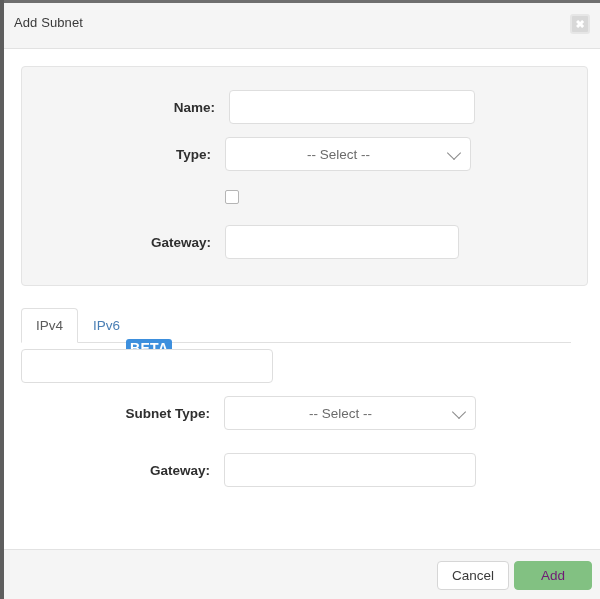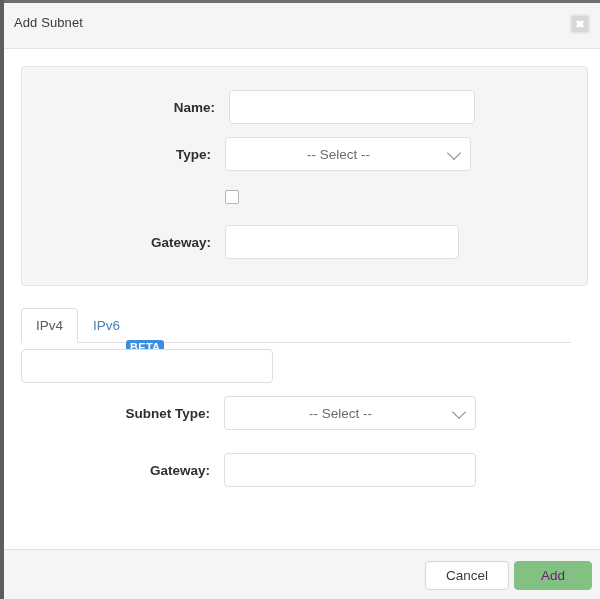--- a/index.html
+++ b/index.html
@@ -228,21 +228,21 @@
     height: 35px;
   }
   .tab.inactive {
     color: #4a7fb5;
   }
   .beta-badge {
     display: inline-block;
     margin-left: 6px;
     background: #3d8fdd;
     color: #ffffff;
-    font-size: 11px;
+    font-size: 14px;
     font-weight: bold;
     letter-spacing: 0.3px;
     border-radius: 3px;
     padding: 2px 4px 2px 4px;
     line-height: 1;
     vertical-align: middle;
     margin-top: 45px;
   }
 
   
@@ -277,21 +277,21 @@
     box-sizing: border-box;
     display: flex;
     align-items: center;
     justify-content: center;
     font-size: 13.5px;
     cursor: pointer;
     user-select: none;
   }
   .btn-cancel {
     right: 91px;
-    width: 84px;
+    width: 72px;
     background: #ffffff;
     border: 1px solid #d6d6d6;
     color: #3a3a3a;
   }
   .btn-add {
     right: 8px;
     width: 78px;
     background: #82c182;
     border: 1px solid #82c182;
     color: #701a75;

